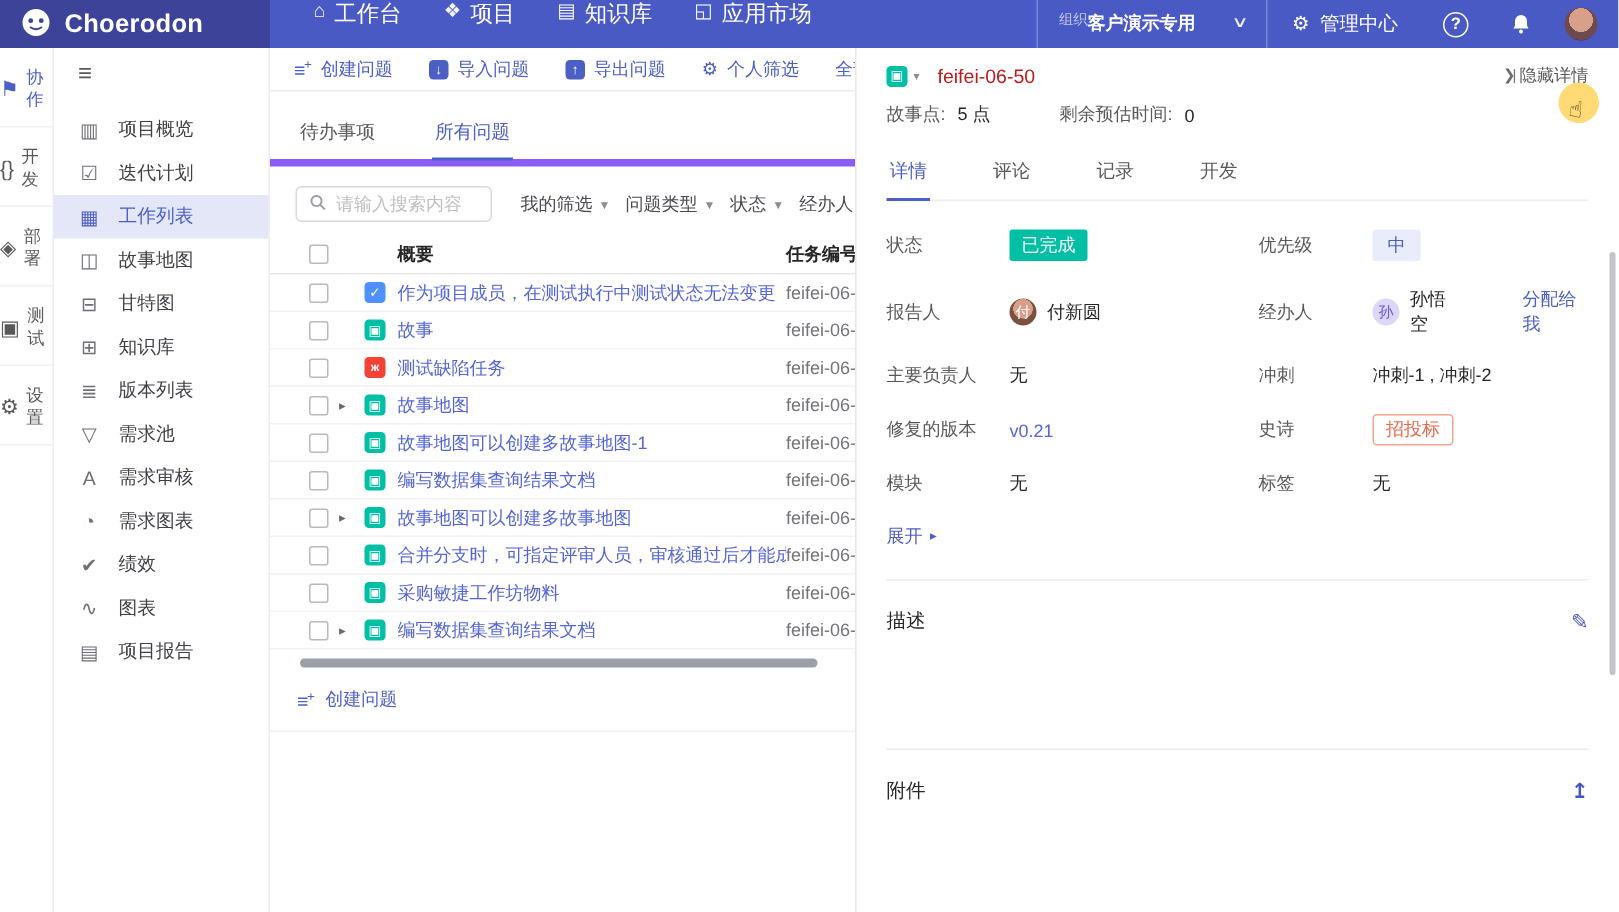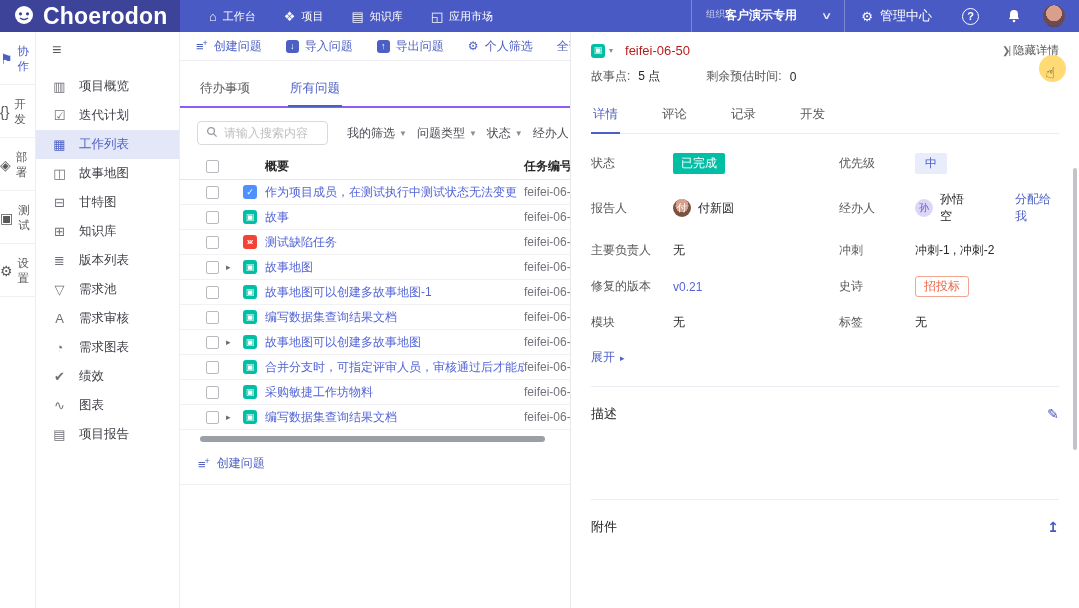--- a/index.html
+++ b/index.html
@@ -3,23 +3,23 @@
 <meta charset="utf-8">
 <style>
   * { margin:0; padding:0; box-sizing:border-box; }
   html,body { width:1079px; height:608px; overflow:hidden; }
   body { font-family:"Liberation Sans","DejaVu Sans",sans-serif; font-size:12px; color:#262626; background:#fff; position:relative; }
   a { text-decoration:none; cursor:pointer; }
 
   
   .topbar { position:absolute; top:0; left:0; right:0; height:32px; background:#4A5AC4; display:flex; align-items:stretch; color:#fff; z-index:5; }
   .logo-area { width:180px; background:#3C4399; display:flex; align-items:center; gap:9px; padding-left:14px; }
-  .logo-text { font-size:23px; font-weight:bold; letter-spacing:.2px; }
+  .logo-text { font-size:17px; font-weight:bold; letter-spacing:.2px; }
   .topnav { display:flex; align-items:center; gap:6px; margin-left:18px; }
-  .topnav .tn-item { display:flex; align-items:center; gap:6px; color:#fff; font-size:11px; padding:0 11px; height:32px; }
+  .topnav .tn-item { display:flex; align-items:flex-start; gap:6px; color:#fff; font-size:15px; padding:0 11px; height:32px; }
   .tn-ic { font-size:13px; line-height:1; opacity:.95; }
   .tb-right { margin-left:auto; display:flex; align-items:center; }
   .tb-sep { width:1px; height:32px; background:rgba(255,255,255,.28); }
   .org { display:flex; align-items:center; padding:0 14px; gap:26px; }
   .org-texts { display:flex; flex-direction:row; line-height:1.15; }
   .org-label { font-size:9.5px; color:rgba(255,255,255,.65); }
   .org-name { font-size:12px; font-weight:bold; }
   .chev { font-size:10px; transform:scaleX(1.6); opacity:.9; }
   .admin { display:flex; align-items:center; gap:7px; padding:0 16px; font-size:13px; }
   .g-gear::before { content:"⚙"; }
@@ -52,21 +52,21 @@
   
   .listpanel { position:absolute; top:32px; left:180px; width:390px; bottom:0; background:#fff; overflow:hidden; z-index:3; }
   .lp-toolbar { height:29px; display:flex; align-items:center; gap:24px; padding:0 14px 0 16px; border-bottom:1px solid #ececf2; }
   .tb-btn { display:flex; align-items:center; gap:6px; color:#4C5FC4; font-size:12px; cursor:pointer; white-space:nowrap; }
   .g-createlist::before { content:"≡"; font-size:13px; }
   .g-createlist::after { content:"+"; font-size:9px; vertical-align:5px; margin-left:-1px; }
   .sqic { width:13px; height:13px; background:#4C5FC4; border-radius:3px; color:#fff; display:inline-flex; align-items:center; justify-content:center; font-size:9px; line-height:1; }
   .sq-in::before{content:"↓"} .sq-out::before{content:"↑"}
   .lp-title { margin:17px 18px 0; font-size:17px; color:#32374a; white-space:nowrap; }
   .lp-title .bc-sep { color:#9a9aa2; margin:0 6px; }
-  .lp-tabs { display:flex; gap:36px; padding:0 18px; margin-top:15px; border-bottom:2px solid #8b5cf6; }
+  .lp-tabs { display:flex; gap:36px; padding:0 18px; margin-top:15px; border-bottom:5px solid #8b5cf6; }
   .lp-tab { padding:4px 2px 8px; color:#595959; cursor:pointer; font-size:12.5px; }
   .lp-tab.is-active { color:#4C5FC4; border-bottom:2px solid #4C5FC4; margin-bottom:-1px; }
   .lp-filterrow { display:flex; align-items:center; gap:19px; padding:13px 6px 9px 17px; }
   .searchbox { display:flex; align-items:center; gap:6px; width:131px; height:24px; border:1px solid #d9d9d9; border-radius:4px; padding:0 8px; flex:none; }
   .searchbox input { border:0; outline:0; width:100%; font-size:12px; font-family:inherit; color:#262626; }
   .searchbox input::placeholder { color:#bfbfbf; }
   .filter { display:flex; align-items:center; gap:4px; color:#4a4a52; font-size:12px; cursor:pointer; white-space:nowrap; }
   .filter .fcaret { font-size:8px; color:#8c8c8c; }
   .thead { display:flex; align-items:center; height:26px; padding-left:26px; border-bottom:1px solid #e6e6ea; }
   .thead .col-sum { margin-left:46px; font-weight:bold; color:#262626; }

